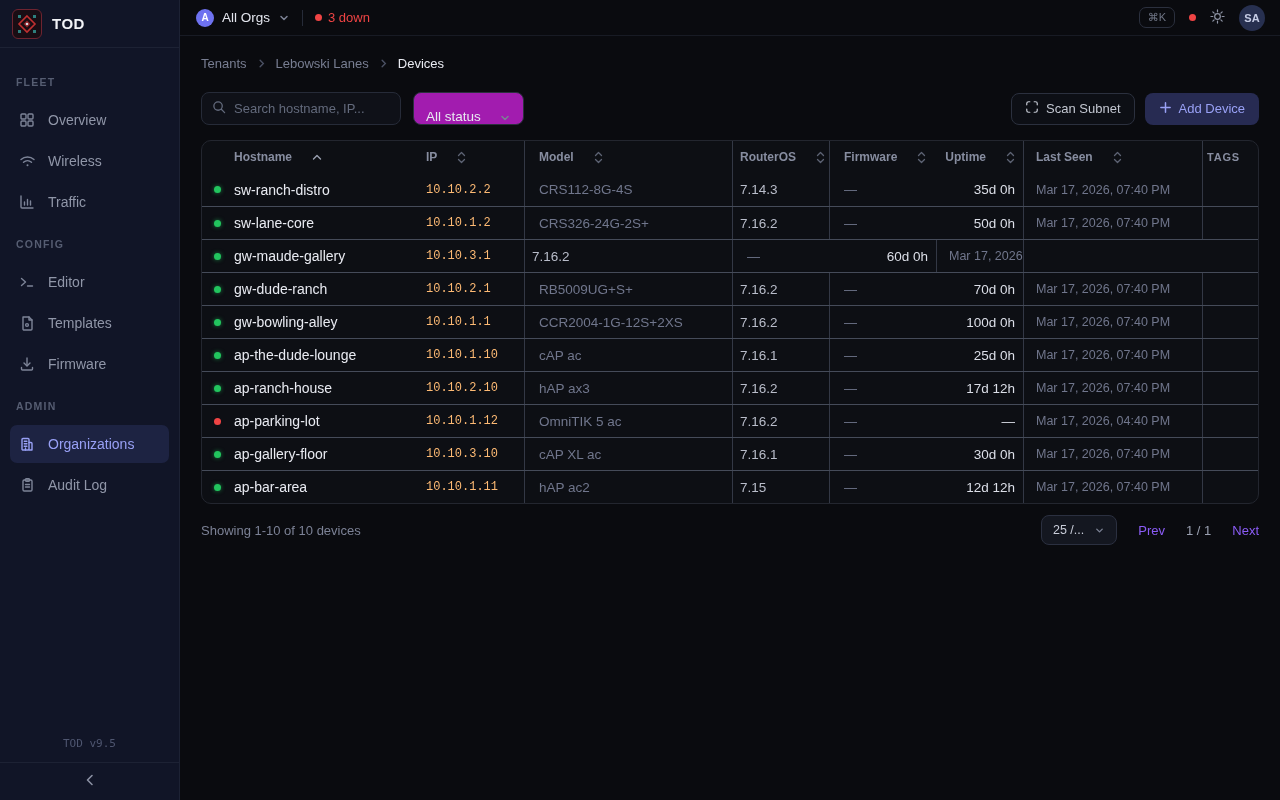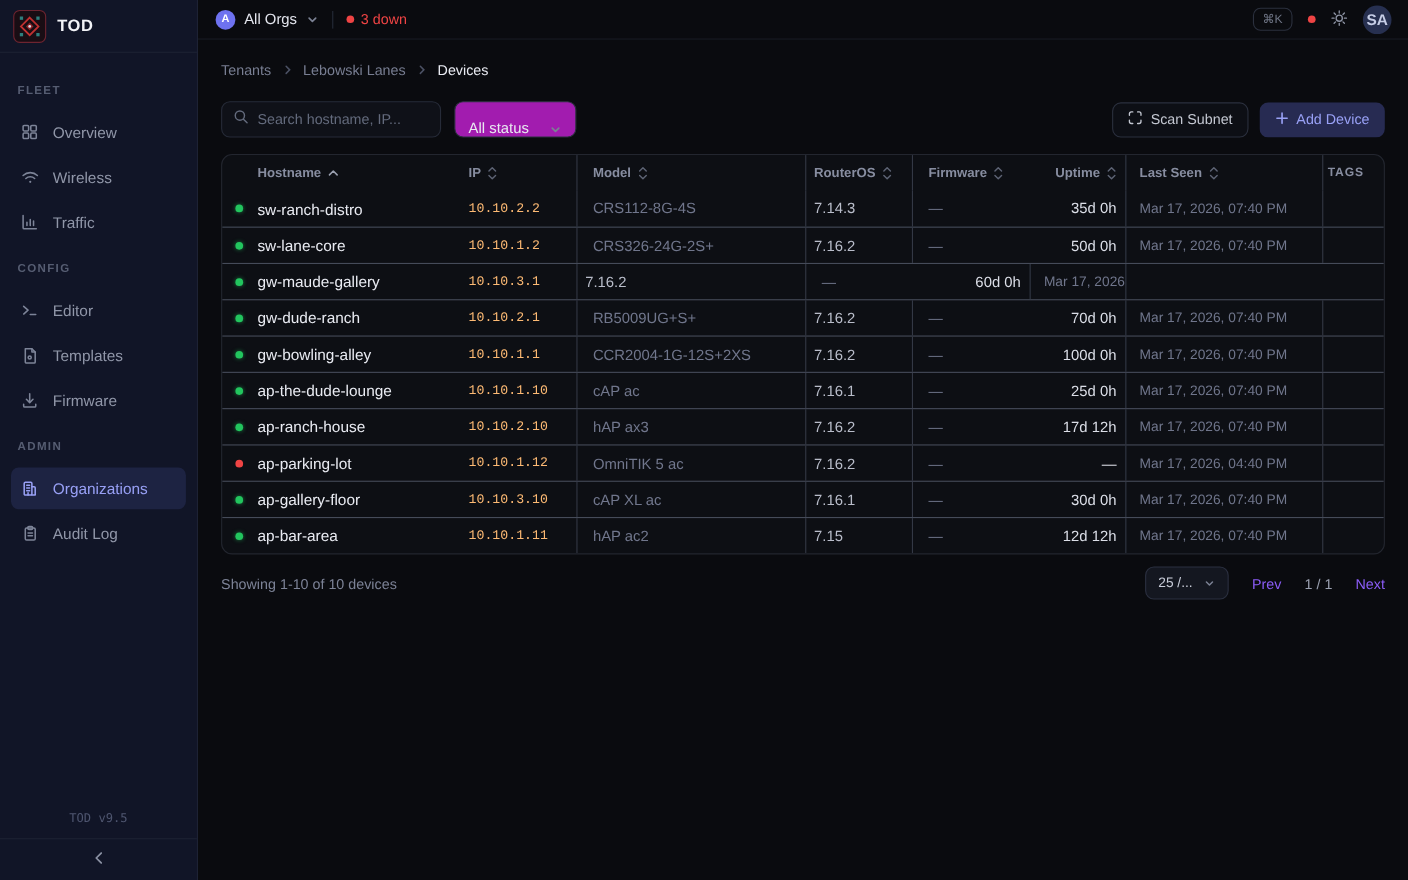--- a/index.html
+++ b/index.html
@@ -37,21 +37,21 @@
   .org-avatar{width:18px;height:18px;border-radius:50%;background:#6e72f0;color:#fff;font-size:10px;font-weight:bold;display:flex;align-items:center;justify-content:center;}
   .org-label{font-size:13.5px;color:#e4e6ee;}
   .tb-sep{width:1px;height:16px;background:#262b38;}
   .alert-chip{display:flex;align-items:center;gap:6px;color:var(--red);font-size:13px;cursor:pointer;}
   .dot{width:7px;height:7px;border-radius:50%;display:inline-block;}
   .dot.red{background:var(--red);}
   .dot.green{background:var(--green);box-shadow:0 0 4px rgba(34,197,94,.6);}
   .tb-right{margin-left:auto;display:flex;align-items:center;gap:14px;}
   .kbd-pill{border:1px solid var(--ctl-border);border-radius:7px;color:#6f7585;font-size:11px;padding:3px 8px;background:transparent;cursor:pointer;font-family:"Liberation Sans",sans-serif;}
   .theme-btn{background:none;border:none;color:#8d93a3;cursor:pointer;display:flex;}
-  .user-avatar{width:26px;height:26px;border-radius:50%;background:#273050;color:#c6cde6;font-size:14px;font-weight:bold;display:flex;align-items:center;justify-content:center;cursor:pointer;}
+  .user-avatar{width:26px;height:26px;border-radius:50%;background:#273050;color:#c6cde6;font-size:11px;font-weight:bold;display:flex;align-items:center;justify-content:center;cursor:pointer;}
 
   .content{flex:1;padding:20px 21px;overflow:hidden;}
   .breadcrumb{display:flex;align-items:center;gap:9px;font-size:13px;color:#787e92;}
   .breadcrumb .crumb{cursor:pointer;}
   .breadcrumb .crumb.current{color:var(--text);cursor:default;}
   .breadcrumb .sep{color:#4b5164;display:flex;}
 
   .toolbar{display:flex;align-items:center;margin-top:21px;gap:12px;}
   .search-box{display:flex;align-items:center;gap:8px;width:200px;height:33px;border:1px solid #262b38;background:#0f1118;border-radius:8px;padding:0 10px;color:#636a7c;}
   .search-box input{background:transparent;border:none;outline:none;color:var(--text);font-size:13px;width:100%;font-family:"Liberation Sans",sans-serif;}
@@ -72,21 +72,21 @@
   .c-host{padding-left:2px;font-size:14px;color:#e9ebf2;}
   .c-ip{padding-left:2px;font-family:Liberation Mono, monospace;font-size:12px;color:#fdba74;}
   .c-model,.c-ros,.c-fw,.c-seen,.c-tags{border-left:1px solid var(--col-line);}
   .c-model{padding-left:14px;font-size:13.5px;color:#70768c;}
   .c-ros{padding-left:7px;font-size:13.5px;color:#b9bdca;}
   .c-fw{padding-left:14px;font-size:13px;color:#70768c;}
   .c-up{justify-content:flex-end;padding-right:8px;font-size:13.5px;color:#dcdfe8;}
   .c-seen{padding-left:12px;font-size:12.5px;color:#70768c;}
   .c-tags{justify-content:flex-end;padding-right:16px;}
   .c-status{justify-content:center;}
-  .head .cell{color:#878da0;font-size:12px;gap:6px;cursor:pointer;}
+  .head .cell{color:#878da0;font-size:12px;gap:20px;cursor:pointer;}
   .head .c-host,.head .c-ip{font-size:12px;color:#878da0;font-family:"Liberation Sans",sans-serif;}
   .head .c-model,.head .c-ros,.head .c-fw,.head .c-seen{color:#878da0;font-size:12px;}
   .head .c-up{color:#878da0;font-size:12px;}
   .head .c-tags{font-size:11px;letter-spacing:.8px;color:#878da0;cursor:default;}
   .sort-ic{display:flex;color:#5d6374;}
   .body-row{cursor:pointer;}
 
   
   .list-footer{display:flex;align-items:center;margin-top:11px;}
   .showing{font-size:13px;color:#7c8296;}

